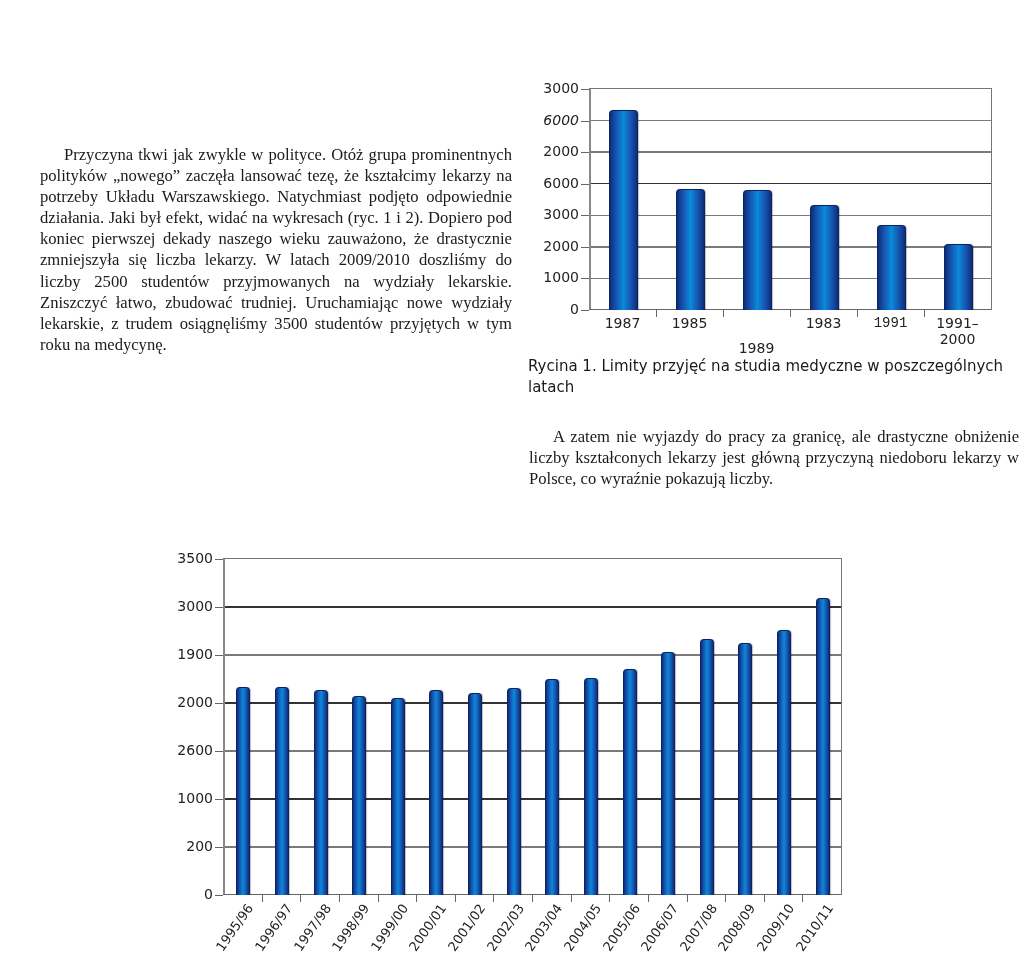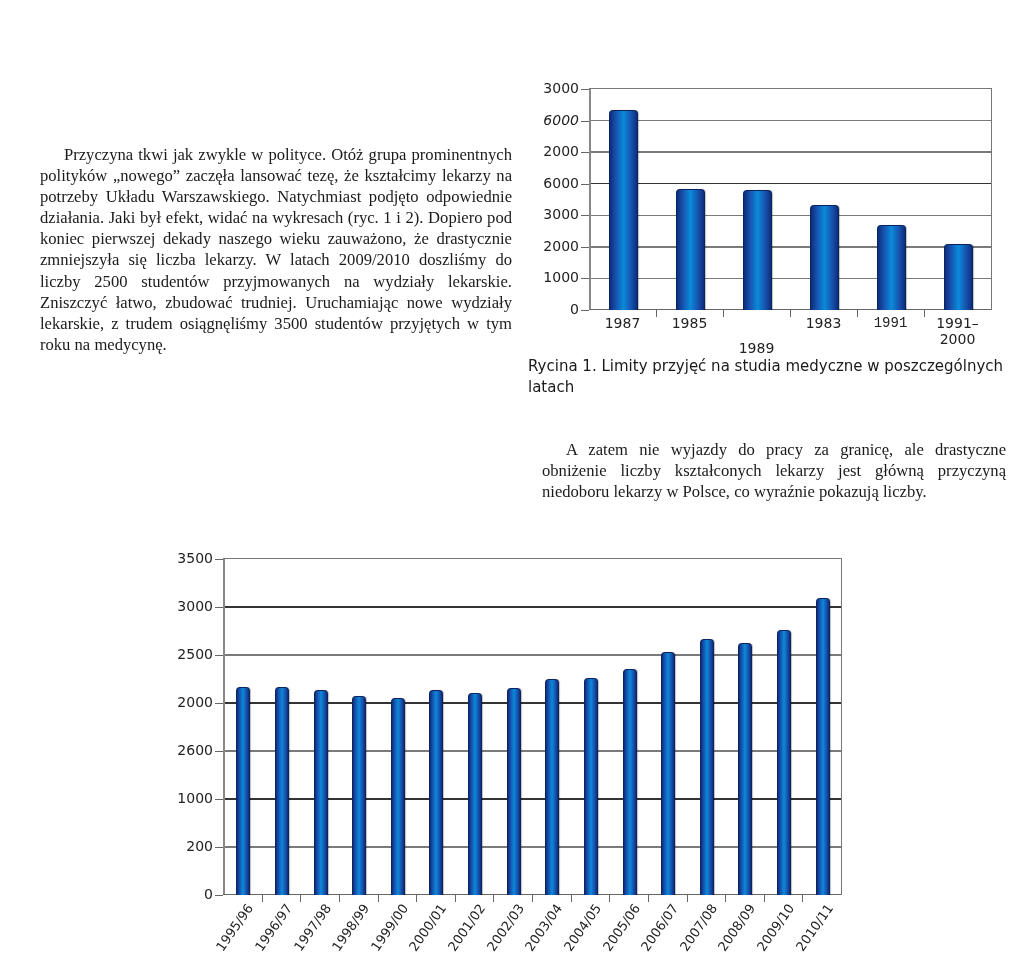--- a/index.html
+++ b/index.html
@@ -5,21 +5,21 @@
   html, body { margin:0; padding:0; background:#ffffff; }
   body { width:1035px; height:972px; position:relative; overflow:hidden; color:#1a1a1a; }
   .serif { font-family: "Liberation Serif", "DejaVu Serif", serif; }
   .sans { font-family: "DejaVu Sans", "Liberation Sans", sans-serif; }
 
   .col-left { position:absolute; left:40px; top:144px; width:472px; font-size:16.6px; line-height:21.1px; text-align:justify; }
   .col-left p { margin:0; text-indent:24px; }
   .col-left p + p { margin-top:16px; }
 
   .col-right-text { position:absolute; left:529px; top:426px; width:490px; font-size:16.6px; line-height:21.1px; text-align:justify; }
-  .col-right-text p { margin:13px; text-indent:24px; }
+  .col-right-text p { margin:0; text-indent:24px; }
 
   .caption { position:absolute; left:528px; top:356px; width:490px; font-size:15px; line-height:21px; color:#1a1a1a; }
   .caption b { font-weight:normal; }
 
   .chart { position:absolute; }
   .plot { position:absolute; border-top:1px solid #777; border-right:1.5px solid #777; }
   .yaxis { position:absolute; left:0; top:0; bottom:0; width:1.5px; background:#888; }
   .xaxis { position:absolute; left:0; right:0; bottom:0; height:1.5px; background:#666; }
   .gridline { position:absolute; left:0; right:0; height:1.5px; background:#7a7a7a; }
   .gridline.dark { background:#333; }
@@ -104,21 +104,21 @@
       <div class="ytick" style="top: 240px;"></div>
       <div class="ylabel" style="right: 628px; left: auto; top: 231px; width: 50px;">1000</div>
       <div class="gridline" style="top: 191.25px;"></div>
       <div class="ytick" style="top: 192px;"></div>
       <div class="ylabel" style="right: 628px; left: auto; top: 183px; width: 50px;">2600</div>
       <div class="gridline dark" style="top: 143.25px;"></div>
       <div class="ytick" style="top: 144px;"></div>
       <div class="ylabel" style="right: 628px; left: auto; top: 135px; width: 50px;">2000</div>
       <div class="gridline" style="top: 95.25px;"></div>
       <div class="ytick" style="top: 96px;"></div>
-      <div class="ylabel" style="right: 628px; left: auto; top: 87px; width: 50px;">2500</div>
+      <div class="ylabel" style="right: 628px; left: auto; top: 87px; width: 50px;">1900</div>
       <div class="gridline dark" style="top: 47.25px;"></div>
       <div class="ytick" style="top: 48px;"></div>
       <div class="ylabel" style="right: 628px; left: auto; top: 39px; width: 50px;">3000</div>
       <div class="ytick" style="top: 0px;"></div>
       <div class="ylabel" style="right: 628px; left: auto; top: -9px; width: 50px;">3500</div>
       <div class="yaxis"></div>
       <div class="xaxis"></div>
       <div class="bar" title="1995/96: 2155" style="width: 12px; left: 13.3125px; height: 206.88px;"></div>
       <div class="rot-label" style="right: 596.688px; top: 342px;">1995/96</div>
       <div class="bar" title="1996/97: 2155" style="width: 12px; left: 51.9375px; height: 206.88px;"></div>

